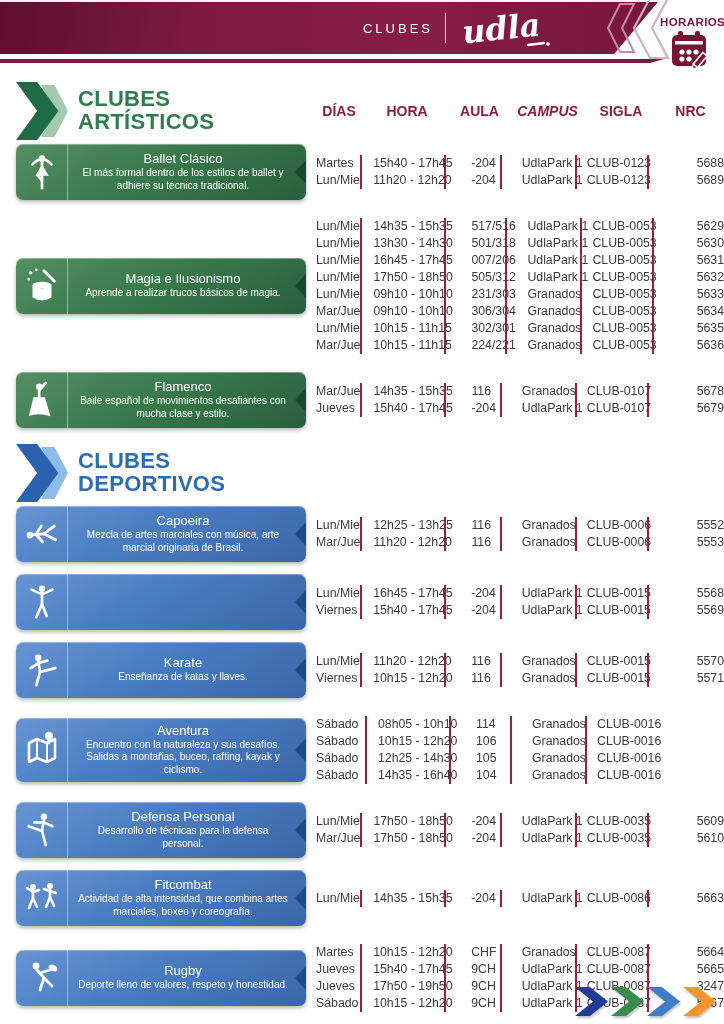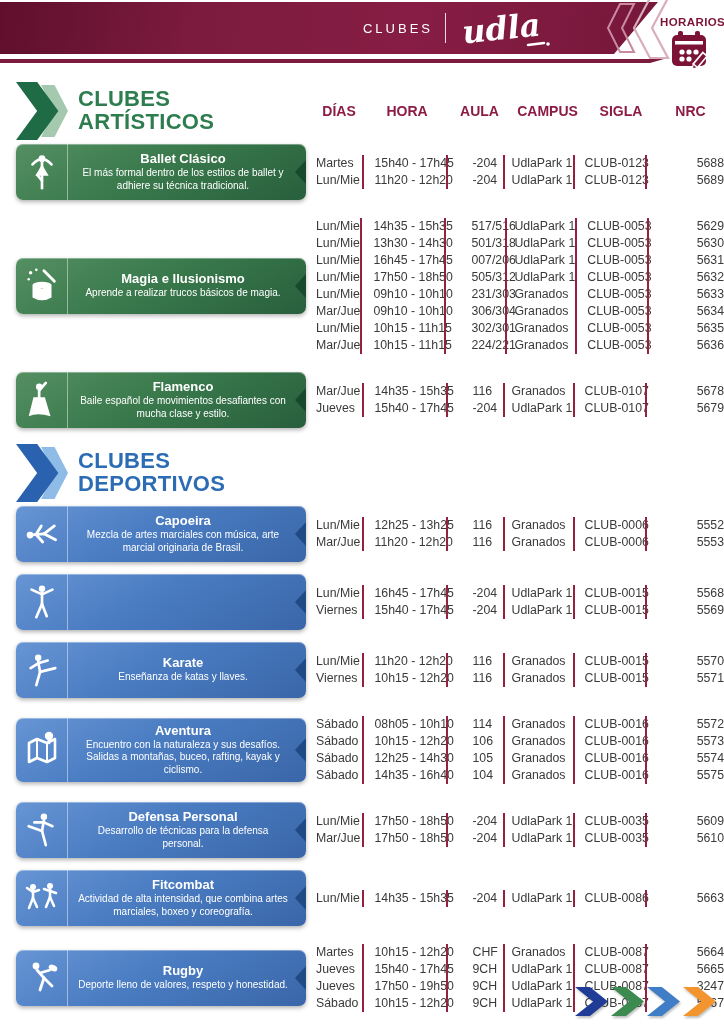--- a/index.html
+++ b/index.html
@@ -38,39 +38,39 @@
   .club-row { display:flex; align-items:center; margin-bottom:12px; }
   .club-card { position:relative; width:290px; min-height:56px; border-radius:7px;
     display:flex; align-items:stretch; color:#fff; margin-right:7px;
     box-shadow:0 2px 4px rgba(0,0,0,.3), inset 0 1px 0 rgba(255,255,255,.35); }
   .theme-green .club-card { background:linear-gradient(150deg,#548f62 0%,#3a7a4c 45%,#285f3d 100%); }
   .theme-blue  .club-card { background:linear-gradient(150deg,#6795d4 0%,#4a7cc2 45%,#3a66a8 100%); }
   .club-iconzone { width:52px; display:flex; align-items:center; justify-content:center;
     border-right:1px solid rgba(255,255,255,.45); flex:none; }
   .club-text { flex:1; display:flex; flex-direction:column; justify-content:center;
     text-align:center; padding:5px 16px 6px 8px; }
-  .club-name { font-weight:bold; font-size:13px; margin-bottom:1px; }
+  .club-name { font-weight:normal; font-size:13px; margin-bottom:1px; }
   .club-desc { font-size:10px; line-height:1.24; }
   .card-notch { position:absolute; right:0; top:50%; transform:translateY(-50%);
     width:0; height:0; border-top:12px solid transparent; border-bottom:12px solid transparent; }
   .theme-green .card-notch { border-right:11px solid #17492d; }
   .theme-blue  .card-notch { border-right:11px solid #1f4a86; }
 
   
   .sched { display:flex; width:411px; padding:6px 0; }
   .sc { display:flex; flex-direction:column; }
   .sc + .sc { border-left:2px solid #96203f; }
   .cell { height:17px; line-height:17px; font-size:12.3px; color:#3a3a3a; white-space:nowrap; }
   .c0{width:52px;} .c0 .cell{padding-left:3px;}
   .c1{width:84px;} .c1 .cell{padding-left:11px;}
   .c2{width:61px;} .c2 .cell{padding-left:9px;margin-left:16px;}
-  .c3{width:75px;} .c3 .cell{padding-left:7px;}
+  .c3{width:75px;} .c3 .cell{padding-left:20px;}
   .c4{width:72px;} .c4 .cell{padding-left:10px;}
   .c5{width:85px;text-align:right;} .c5 .cell{padding-left:10px;}
-  .h0{width:52px;} .h1{width:84px;} .h2{width:61px;} .h3{width:75px;} .h4{width:72px;} .h5{width:67px;}
+  .h0{width:52px;} .h1{width:84px;} .h2{width:61px;} .h3{width:75px;font-style:italic;} .h4{width:72px;} .h5{width:67px;}
 
   
   .footer-chevrons { position:absolute; right:8px; bottom:8px; display:flex; gap:3px;
     filter:drop-shadow(1px 2px 1px rgba(0,0,0,.25)); }
   .f-chev { width:33px; height:29px;
     clip-path:polygon(0 0,45% 0,100% 50%,45% 100%,0 100%,55% 50%); }
 </style>
 </head>
 <body>
 
@@ -504,26 +504,20 @@
                 <div class="cell">Granados</div>
                 <div class="cell">Granados</div>
                 <div class="cell">Granados</div>
               </div>
               <div class="sc c4">
                 <div class="cell">CLUB-0016</div>
                 <div class="cell">CLUB-0016</div>
                 <div class="cell">CLUB-0016</div>
                 <div class="cell">CLUB-0016</div>
               </div>
-              <div class="sc c5">
-                <div class="cell">5572</div>
-                <div class="cell">5573</div>
-                <div class="cell">5574</div>
-                <div class="cell">5575</div>
-              </div>
             </div>
   </div>
           <div class="club-row">
     <div class="club-card">
       <div class="club-iconzone">
                 <svg width="38" height="40" viewBox="0 0 40 40">
                   <circle cx="22" cy="6" r="3.4" fill="#fff"></circle>
                   <g stroke="#fff" stroke-width="2.8" stroke-linecap="round" fill="none">
                     <path d="M22 10 L20 21"></path>
                     <path d="M22 12 L31 16"></path>

